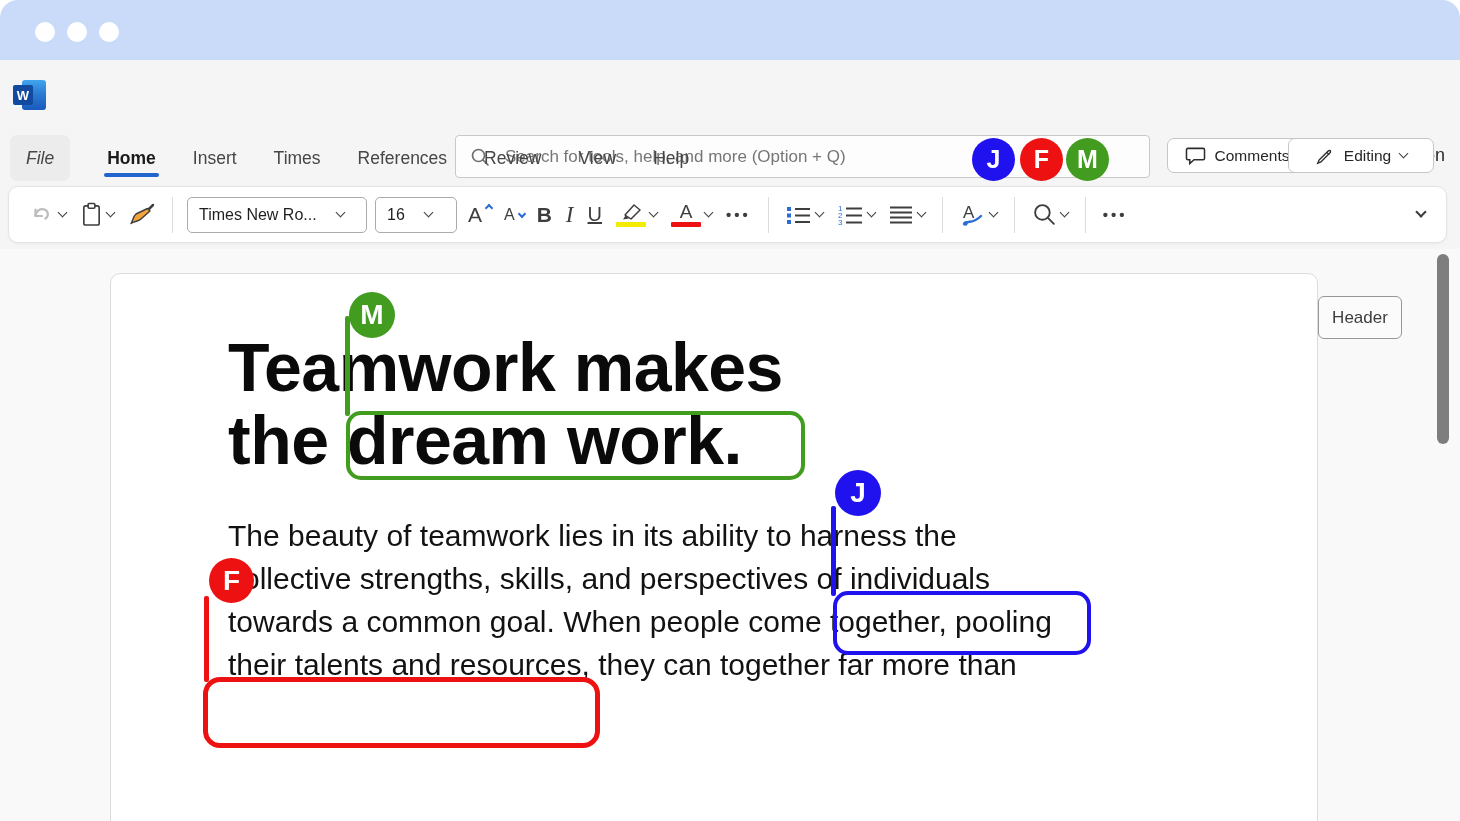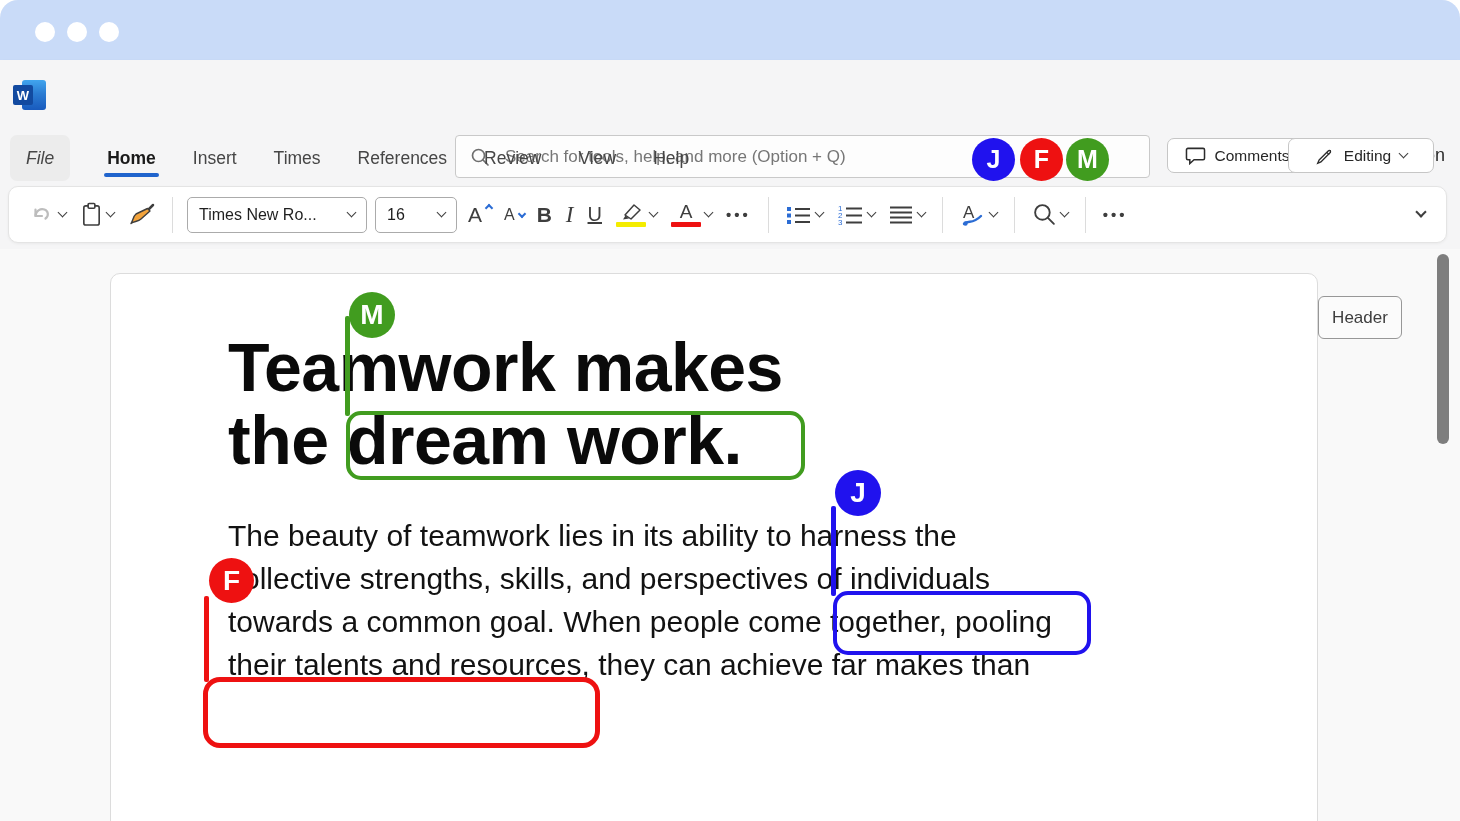--- a/index.html
+++ b/index.html
@@ -38,21 +38,21 @@
   .pillbtn{position:absolute;top:8px;height:35px;background:#fff;border:1px solid #c6c6c6;border-radius:7px;display:flex;align-items:center;justify-content:center;gap:9px;font-size:15.5px;color:#262626;}
   .btn-comments{left:1167px;width:140px;}
   .btn-editing{left:1288px;width:146px;}
 
   
   .toolbar{position:absolute;left:8px;right:13px;top:126px;height:57px;background:#fff;border:1px solid #e4e4e4;border-radius:10px;box-shadow:0 1px 3px rgba(0,0,0,.05);display:flex;align-items:center;padding:0 18px;gap:8px;}
   .tb{display:flex;align-items:center;gap:4px;height:40px;padding:0 3px;border-radius:4px;color:#3e3e3e;}
   .vdiv{width:1px;height:36px;background:#dcdcdc;margin:0 6px;flex:none;}
   .chev{display:inline-block;width:8px;height:8px;border-right:2px solid #3e3e3e;border-bottom:2px solid #3e3e3e;transform:rotate(45deg);margin-top:-5px;flex:none;}
   .chev.sm{width:7px;height:7px;border-width:1.7px;}
-  .combo{height:36px;border:1px solid #ababab;border-radius:5px;display:flex;align-items:center;justify-content:space-between;padding:0 11px;font-size:16px;color:#1f1f1f;background:#fff;gap:20px;}
+  .combo{height:36px;border:1px solid #ababab;border-radius:5px;display:flex;align-items:center;justify-content:flex-start;padding:0 11px;font-size:16px;color:#1f1f1f;background:#fff;gap:20px;}
   .combo-font{width:180px;}
   .combo-size{width:82px;}
   .tlabel{font-size:21px;color:#3e3e3e;}
   .b-bold{font-weight:800;}
   .b-italic{font-family:"Liberation Serif",serif;font-style:italic;font-size:23px;}
   .b-under{text-decoration:underline;font-size:20px;}
   .afx{position:relative;font-size:21px;color:#3e3e3e;padding-right:8px;}
   .afx .caret{position:absolute;right:-2px;top:2px;width:6px;height:6px;border-right:2px solid #2b6cd4;border-bottom:2px solid #2b6cd4;}
   .caret-up{transform:rotate(-135deg);}
   .caret-dn{transform:rotate(45deg);top:5px !important;}
@@ -272,21 +272,21 @@
 
       <div class="heading">
         <div>Teamwork makes</div>
         <div>the dream work.</div>
       </div>
 
       <div class="bodytext">
         <div>The beauty of teamwork lies in its ability to harness the</div>
         <div>collective strengths, skills, and perspectives of individuals</div>
         <div>towards a common goal. When people come together, pooling</div>
-        <div>their talents and resources, they can achieve far makes than</div>
+        <div>their talents and resources, they can together far more than</div>
       </div>
 
       <div class="selbox box-m" style="border-color: rgb(65, 156, 31);"></div>
       <div class="vline line-m" style="background: rgb(65, 156, 31);"></div>
       <div class="cbadge badge-m" style="background: rgb(65, 156, 31);">M</div>
 
       <div class="selbox box-j" style="border-color: rgb(32, 18, 238);"></div>
       <div class="vline line-j" style="background: rgb(32, 18, 238);"></div>
       <div class="cbadge badge-j" style="background: rgb(32, 18, 238);">J</div>
 

